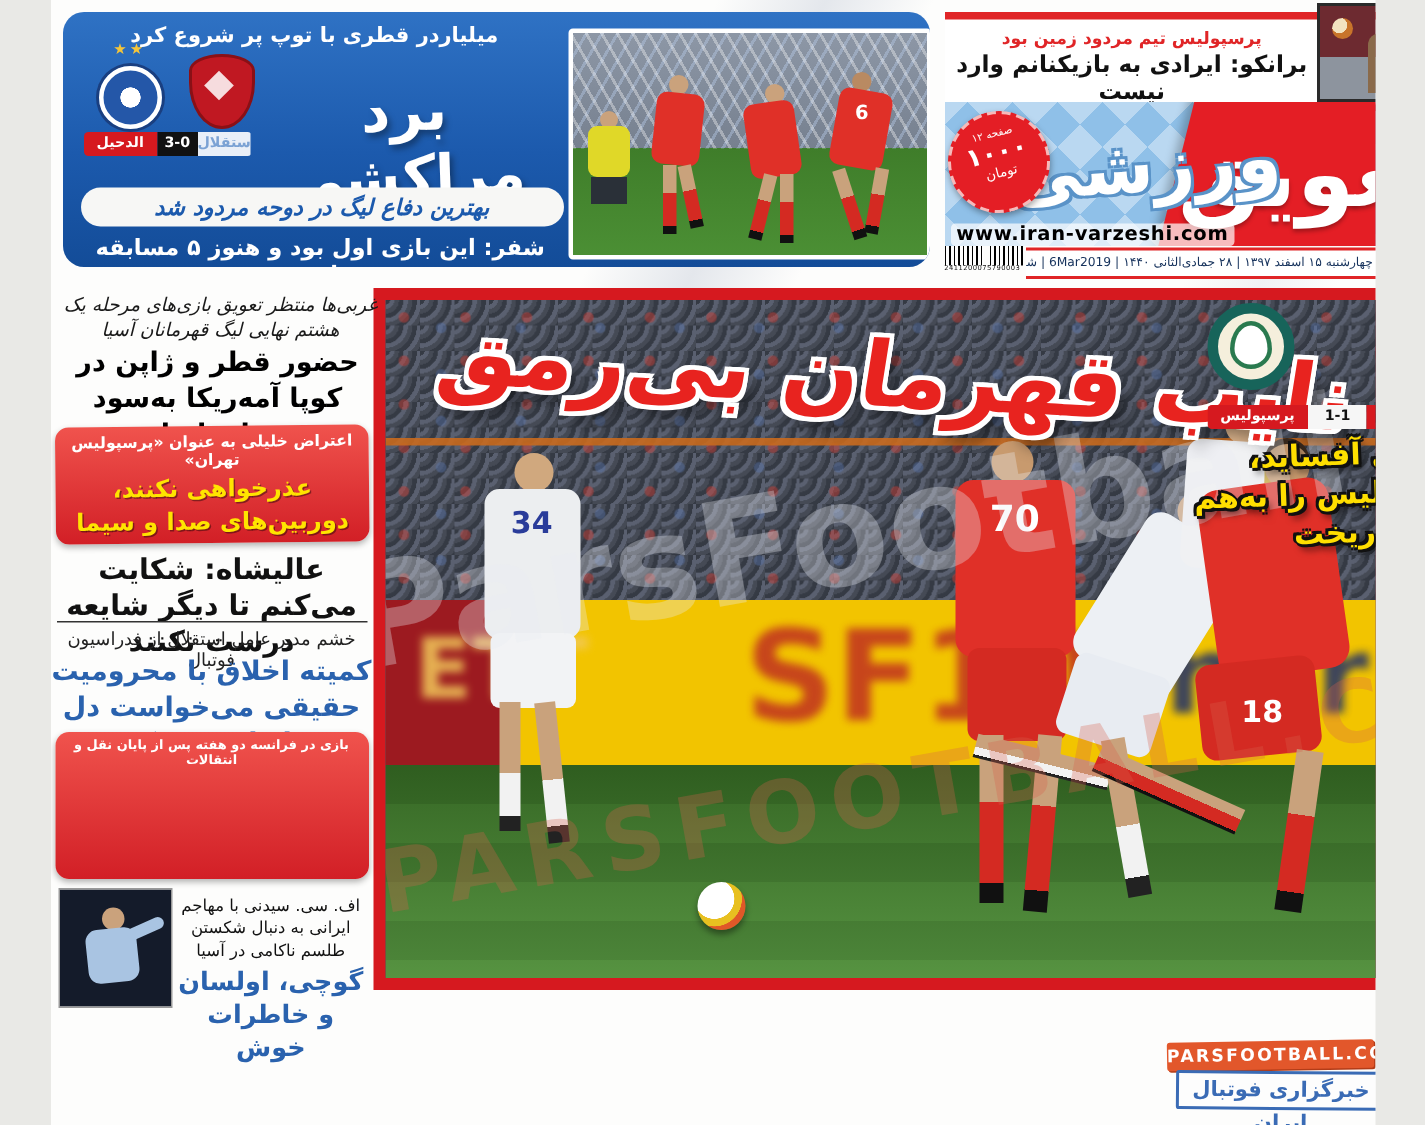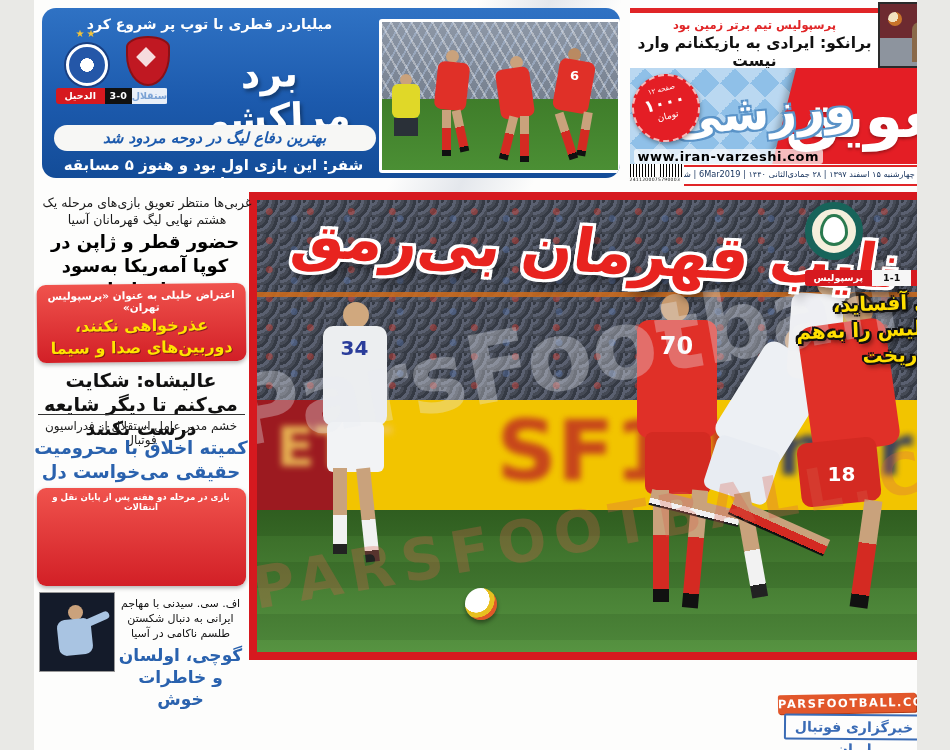--- a/index.html
+++ b/index.html
@@ -116,21 +116,21 @@
   #persepolis-logo::after{content:"";position:absolute;left:2px;top:22px;width:58px;height:18px;background:#fff;
     border-radius:50% 50% 50% 50%/80% 80% 80% 80%;transform:rotate(-8deg);}
   #main-score{right:-2px;top:78px;width:178px;}
   #main-subhead{position:absolute;right:-6px;top:98px;width:196px;color:#ffdf00;font-weight:bold;font-size:20px;line-height:26px;
     direction:rtl;text-align:center;transform:rotate(-2deg);
     text-shadow:2px 0 0 #111,-2px 0 0 #111,0 2px 0 #111,0 -2px 0 #111,2px 2px 0 #111,-2px -2px 0 #111,3px 4px 5px rgba(0,0,0,.6);}
   .num{position:absolute;color:#fff;font-weight:bold;text-align:center;}
 
   
   .sb{position:absolute;left:0;width:215px;text-align:center;}
-  #s1-kicker{top:194px;font-size:12.5px;color:#1a1a1a;line-height:17px;padding:0 6px;}
+  #s1-kicker{top:194px;font-size:12.5px;color:#1a1a1a;line-height:17px;padding:0 6px;font-style:italic;}
   #s1-head{top:230px;font-size:18px;font-weight:bold;color:#000;line-height:24px;padding:0 4px;}
   .redbox{position:absolute;left:3px;width:209px;border-radius:9px;background:linear-gradient(180deg,#f0534d,#d21f26);
     box-shadow:0 2px 4px rgba(0,0,0,.3);text-align:center;overflow:hidden;}
   #redbox1{top:284px;height:78px;transform:rotate(-.6deg);}
   #rb1-kicker{margin-top:5px;color:#fff;font-size:10.5px;font-weight:bold;}
   #rb1-head{color:#ffe400;font-size:16px;font-weight:bold;line-height:22px;padding:2px 6px 0 6px;
     text-shadow:1px 1px 0 rgba(0,0,0,.4);}
   #s3-head{top:368px;font-size:19px;font-weight:bold;color:#111;line-height:24px;}
   #s4-kicker{top:414px;font-size:12px;font-weight:normal;color:#222;border-top:1.5px solid #333;padding-top:4px;margin:0 4px;width:207px;}
   #s4-head{top:436px;font-size:18px;font-weight:bold;color:#2a62ae;line-height:24px;}
@@ -203,21 +203,21 @@
       <div class="pp leg-red" style="left:138px;top:94px;width:9px;height:46px;"></div>
       <div class="pp" style="left:186px;top:26px;width:13px;height:13px;border-radius:50%;background:#b98a62;"></div>
       <div class="pp" style="left:174px;top:38px;width:36px;height:52px;background:#e03028;border-radius:7px;transform:rotate(10deg);"></div>
       <div class="num rtl" style="left:182px;top:46px;width:22px;font-size:13px;">6</div>
       <div class="pp leg-red" style="left:180px;top:90px;width:9px;height:48px;transform:rotate(-18deg);"></div>
       <div class="pp leg-red" style="left:198px;top:90px;width:9px;height:44px;transform:rotate(10deg);"></div>
     </div>
   </div>
 
   <div id="branko-box">
-    <div id="br-kicker" class="rtl">پرسپولیس تیم برتر زمین بود</div>
+    <div id="br-kicker" class="rtl">پرسپولیس تیم مردود زمین بود</div>
     <div id="br-headline" class="rtl">برانکو: ایرادی به بازیکنانم وارد نیست</div>
     <div id="branko-photo">
       <div class="coat"></div>
       <div class="bhead"></div>
       <div class="scarf"></div>
       <div class="bball"></div>
     </div>
   </div>
 
   <div id="masthead">
@@ -313,21 +313,21 @@
     <div id="rb1-kicker" class="rtl">اعتراض خلیلی به عنوان «پرسپولیس تهران»</div>
     <div id="rb1-head" class="rtl">عذرخواهی نکنند، دوربین‌های صدا و سیما را تحریم می‌کنیم</div>
   </div>
 
   <div id="s3-head" class="sb rtl">عالیشاه: شکایت می‌کنم تا دیگر شایعه درست نکنند</div>
 
   <div id="s4-kicker" class="sb rtl">خشم مدیر عامل استقلال از فدراسیون فوتبال</div>
   <div id="s4-head" class="sb rtl">کمیته اخلاق با محرومیت حقیقی می‌خواست دل ما را خوش کند</div>
 
   <div id="redbox2" class="redbox">
-    <div id="rb2-kicker" class="rtl">بازی در مرحله دو هفته پس از پایان نقل و انتقالات</div>
+    <div id="rb2-kicker" class="rtl">بازی در فرانسه دو هفته پس از پایان نقل و انتقالات</div>
   </div>
 
   <div id="s6-photo">
     <div class="ghead"></div>
     <div class="gtorso"></div>
     <div class="garm"></div>
   </div>
   <div id="s6-kicker" class="rtl">اف. سی. سیدنی با مهاجم ایرانی به دنبال شکستن طلسم ناکامی در آسیا</div>
   <div id="s6-head" class="rtl">گوچی، اولسان و خاطرات خوش</div>
 

